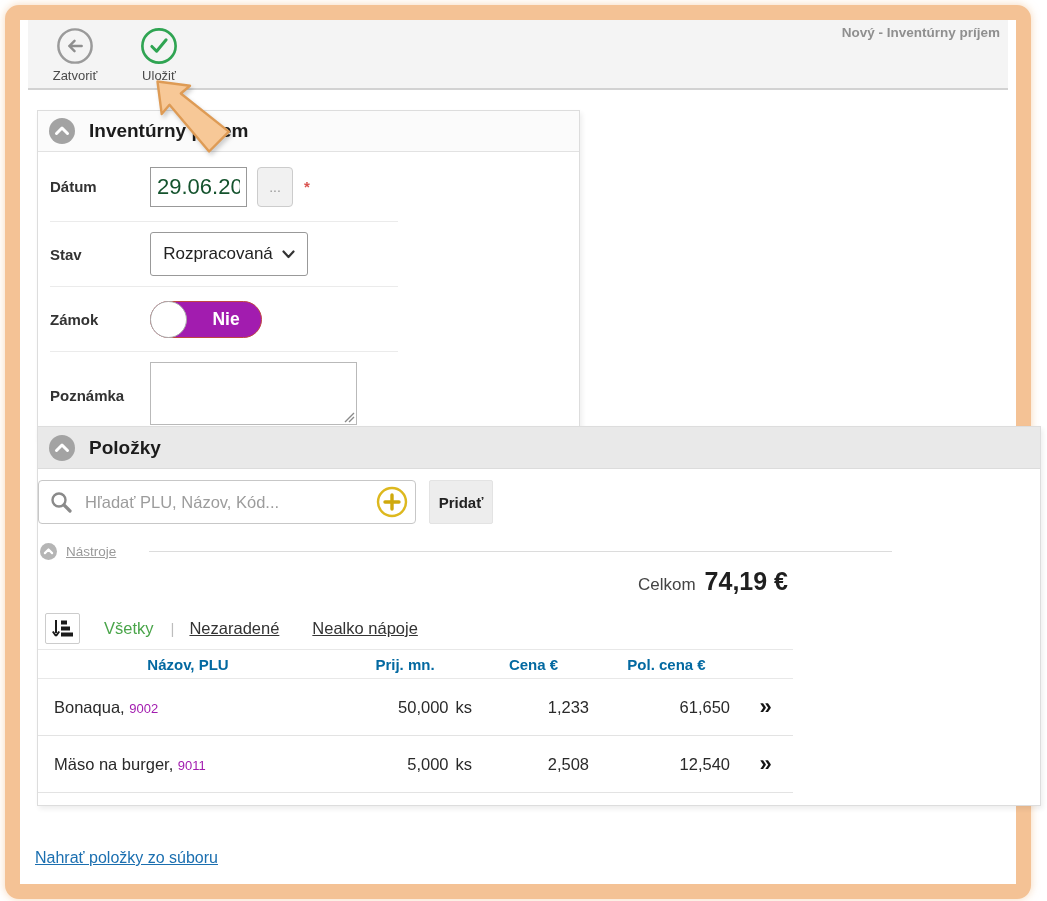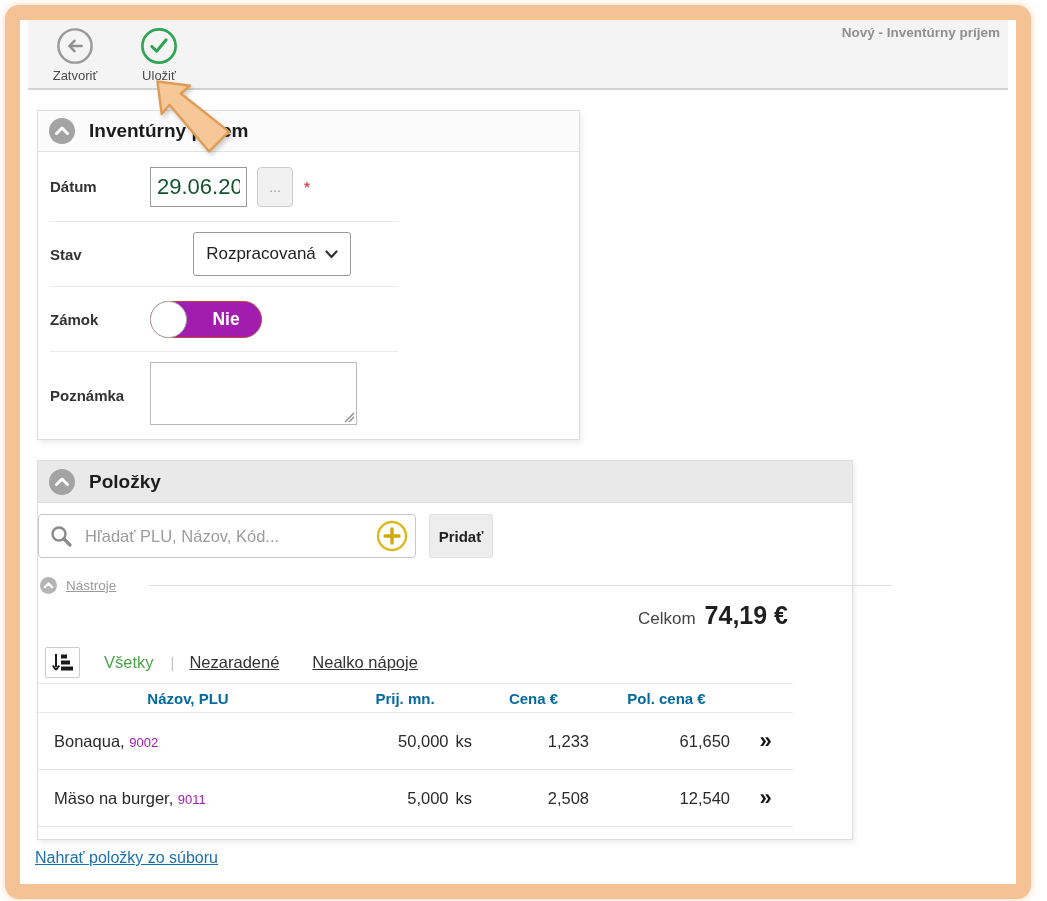--- a/index.html
+++ b/index.html
@@ -43,39 +43,39 @@
   .row-lock { height:65px; }
   .row-note { height:86px; }
 
   .date-input { width:97px; height:40px; border:1px solid #999; font-size:22px; padding:0 6px;
                 color:#14532d; font-family:"Liberation Sans",sans-serif; }
   .picker-btn { width:36px; height:40px; margin-left:10px; background:#f1f1f1; border:1px solid #ccc;
                 border-radius:4px; color:#999; font-size:14px; cursor:pointer; }
   .req-mark { margin-left:11px; color:#d9534f; font-size:15px; font-weight:bold; }
 
   .select-box { width:158px; height:44px; border:1px solid #999; border-radius:3px; background:#fff;
-                display:flex; align-items:center; justify-content:center; gap:9px; cursor:pointer;margin-left:43px; }
+                display:flex; align-items:center; justify-content:center; gap:9px; cursor:pointer; }
   .select-box .val { font-size:17px; color:#222; }
 
   .toggle { position:relative; width:112px; height:37px; border-radius:19px; background:#a21caf;
             border:1px solid #c04743; cursor:pointer; }
   .toggle .knob { position:absolute; left:-1px; top:-1px; width:37px; height:37px; border-radius:50%;
                   background:#fff; border:1px solid #a9a9a9; }
   .toggle .state { position:absolute; left:40px; right:0; top:0; height:100%；
                   display:flex; align-items:center; justify-content:center; }
   .toggle .state { display:flex; align-items:center; justify-content:center; height:100%;
                    color:#fff; font-weight:bold; font-size:17.5px; }
 
   .note-wrap { position:relative; }
   .note-area { width:207px; height:63px; border:1px solid #b9b9b9; resize:none; outline:none;
                font-family:"Liberation Sans",sans-serif; font-size:14px; padding:4px; }
   .resize-grip { position:absolute; right:2px; bottom:6px; pointer-events:none; }
 
   
-  #panel-items { left:37px; top:460px; width:816px; height:380px; }
+  #panel-items { left:37px; top:426px; width:1004px; height:380px; }
   #panel-items .panel-head { height:42px; background:#e9e9e9; border-bottom:1px solid #dcdcdc; }
 
   .search-row { position:absolute; left:0; top:53px; width:100%; height:44px; }
   .search-wrap { position:absolute; left:0; top:0; width:378px; height:44px; }
   .search-input { width:100%; height:100%; border:1px solid #c7c7c7; border-radius:4px;
                   padding:0 46px 0 46px; font-size:16.5px; color:#333;
                   font-family:"Liberation Sans",sans-serif; }
   .search-input::placeholder { color:#9c9c9c; }
   .search-icon { position:absolute; left:11px; top:10px; }
   .plus-btn { position:absolute; right:8px; top:6px; width:32px; height:32px; cursor:pointer; }

